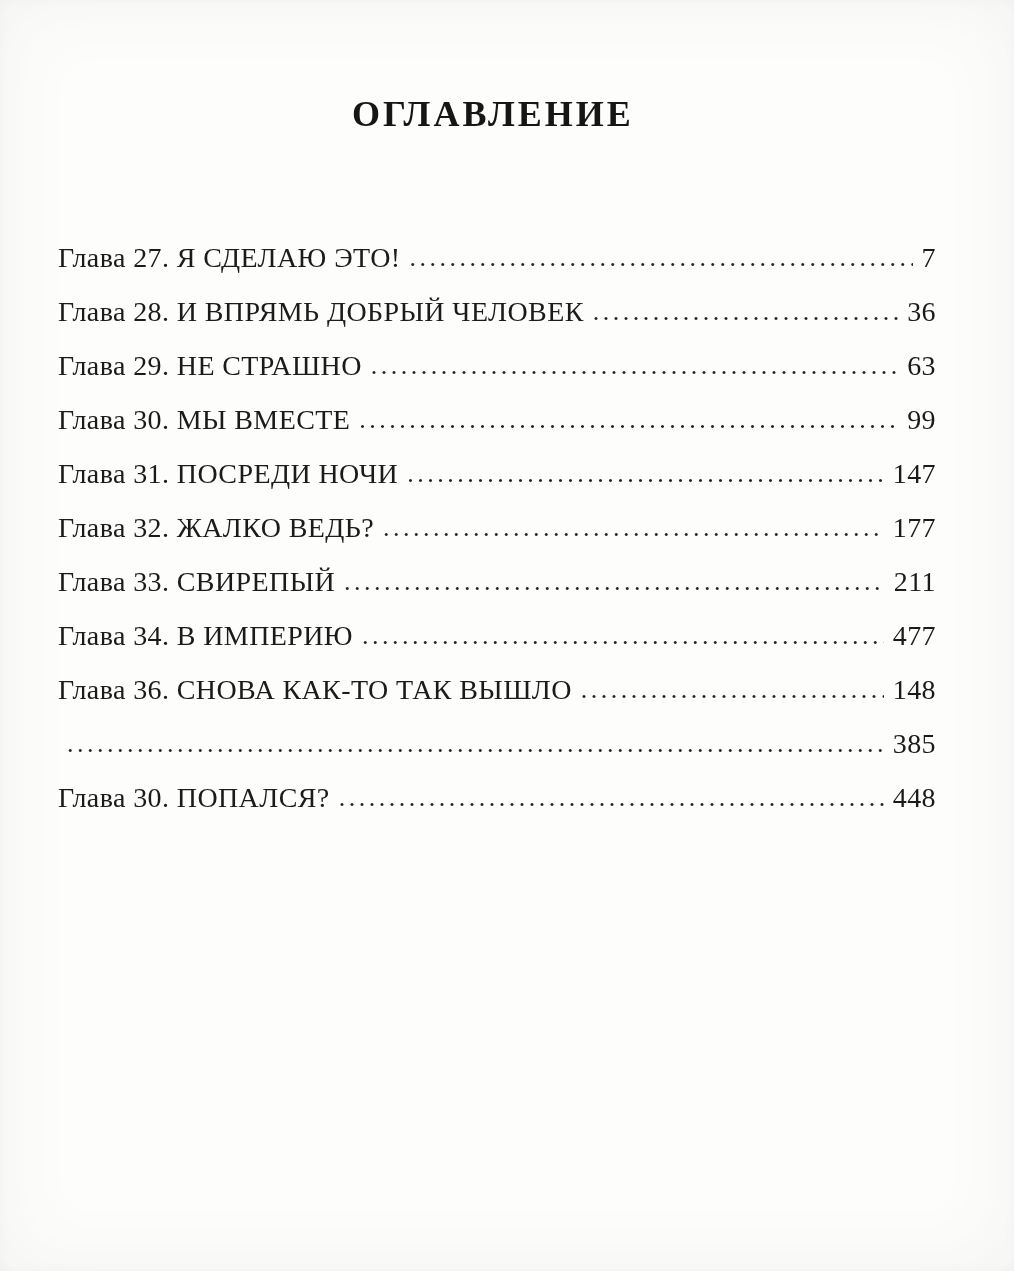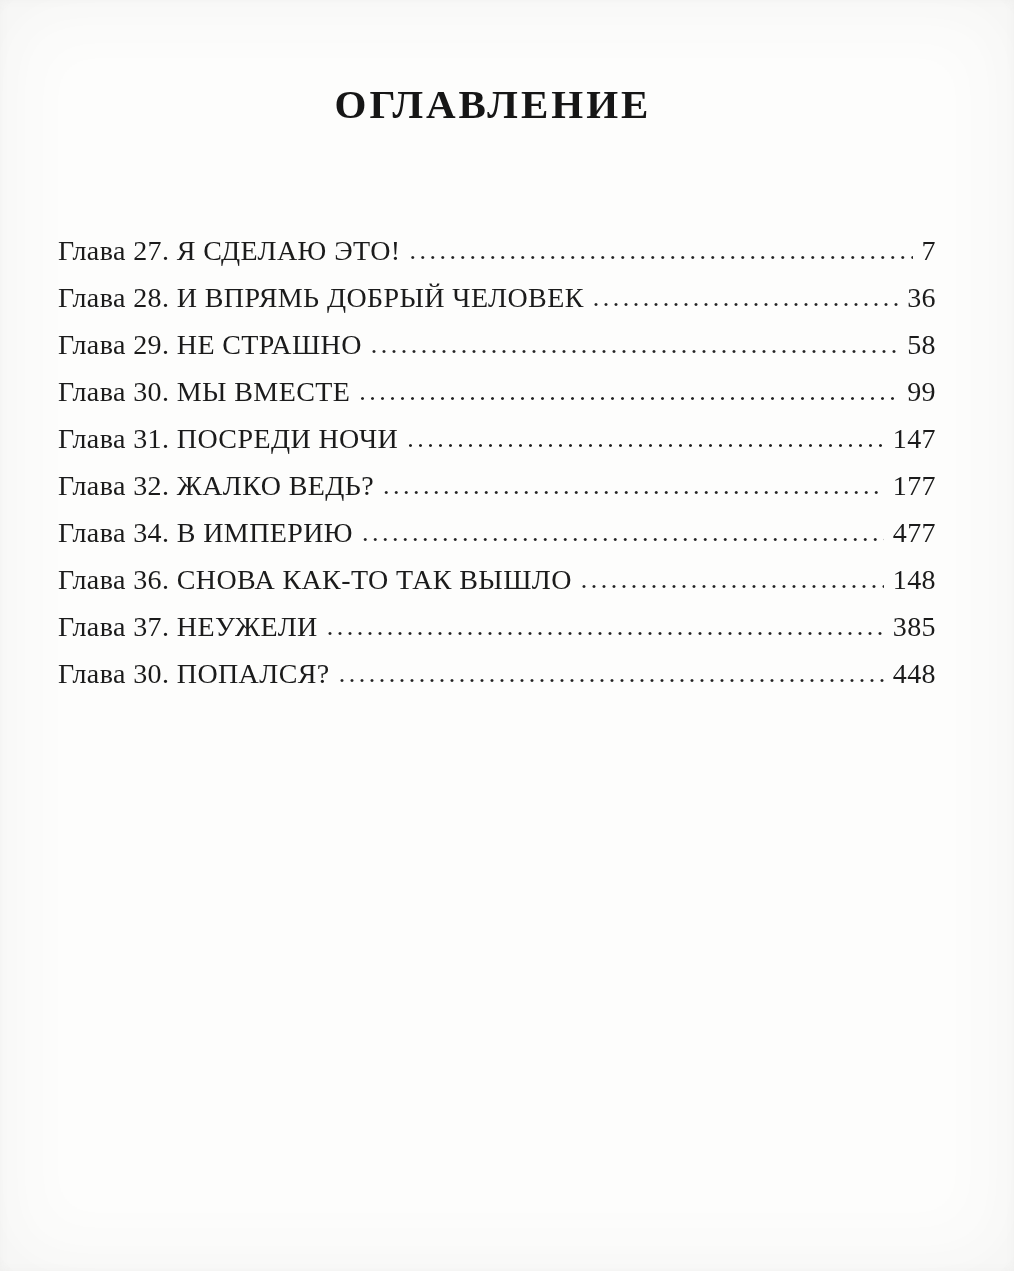--- a/index.html
+++ b/index.html
@@ -15,44 +15,44 @@
   .page {
     width: 1014px;
     height: 1271px;
     box-sizing: border-box;
     background: #fdfdfc;
     
     box-shadow: inset 0 0 80px rgba(90,90,90,0.06), inset 0 0 10px rgba(120,120,120,0.05);
     padding: 80px 78px 0 58px;
   }
   .doc-title {
-    margin: 4px 0 112px 0;
+    margin: 16px 0 112px 0;
     text-align: center;
     font-family: "Liberation Serif", serif;
-    font-size: 41px;
+    font-size: 36px;
     font-weight: bold;
     letter-spacing: 3px;
     color: #161616;
     line-height: 1;
     
     transform: translateX(-4px);
   }
   .toc {
     display: flex;
     flex-direction: column;
   }
   .toc-entry {
     display: flex;
     align-items: center;
     font-size: 28px;
     line-height: 28px;
     letter-spacing: 0.4px;
     white-space: nowrap;
   }
-  .toc-entry + .toc-entry { margin-top: 19px; }
+  .toc-entry + .toc-entry { margin-top: 26px; }
   .entry-label {
     flex: 0 0 auto;
     color: #1b1b1b;
   }
   .dot-leader {
     flex: 1 1 auto;
     overflow: hidden;
     white-space: nowrap;
     margin-left: 9px;
     margin-right: 9px;
@@ -86,57 +86,61 @@
 
     <div class="toc-entry">
       <span class="entry-label">Глава 28. И ВПРЯМЬ ДОБРЫЙ ЧЕЛОВЕК</span>
       <span class="dot-leader"></span>
       <span class="entry-page">36</span>
     </div>
 
     <div class="toc-entry">
       <span class="entry-label">Глава 29. НЕ СТРАШНО</span>
       <span class="dot-leader"></span>
-      <span class="entry-page">58</span>
+      <span class="entry-page">63</span>
     </div>
 
     <div class="toc-entry">
       <span class="entry-label">Глава 30. МЫ ВМЕСТЕ</span>
       <span class="dot-leader"></span>
       <span class="entry-page">99</span>
     </div>
 
     <div class="toc-entry">
       <span class="entry-label">Глава 31. ПОСРЕДИ НОЧИ</span>
       <span class="dot-leader"></span>
       <span class="entry-page">147</span>
     </div>
 
     <div class="toc-entry">
       <span class="entry-label">Глава 32. ЖАЛКО ВЕДЬ?</span>
       <span class="dot-leader"></span>
       <span class="entry-page">177</span>
     </div>
 
+    <div class="toc-entry">
+      <span class="entry-label">Глава 33. СВИРЕПЫЙ</span>
+      <span class="dot-leader"></span>
+      <span class="entry-page">211</span>
+    </div>
 
     <div class="toc-entry">
       <span class="entry-label">Глава 34. В ИМПЕРИЮ</span>
       <span class="dot-leader"></span>
       <span class="entry-page">477</span>
     </div>
 
 
     <div class="toc-entry">
       <span class="entry-label">Глава 36. СНОВА КАК-ТО ТАК ВЫШЛО</span>
       <span class="dot-leader"></span>
       <span class="entry-page">148</span>
     </div>
 
     <div class="toc-entry">
-      <span class="entry-label">Глава 37. НЕУЖЕЛИ</span>
       <span class="dot-leader"></span>
       <span class="entry-page">385</span>
     </div>
 
     <div class="toc-entry">
       <span class="entry-label">Глава 30. ПОПАЛСЯ?</span>
       <span class="dot-leader"></span>
       <span class="entry-page">448</span>
     </div>
 

